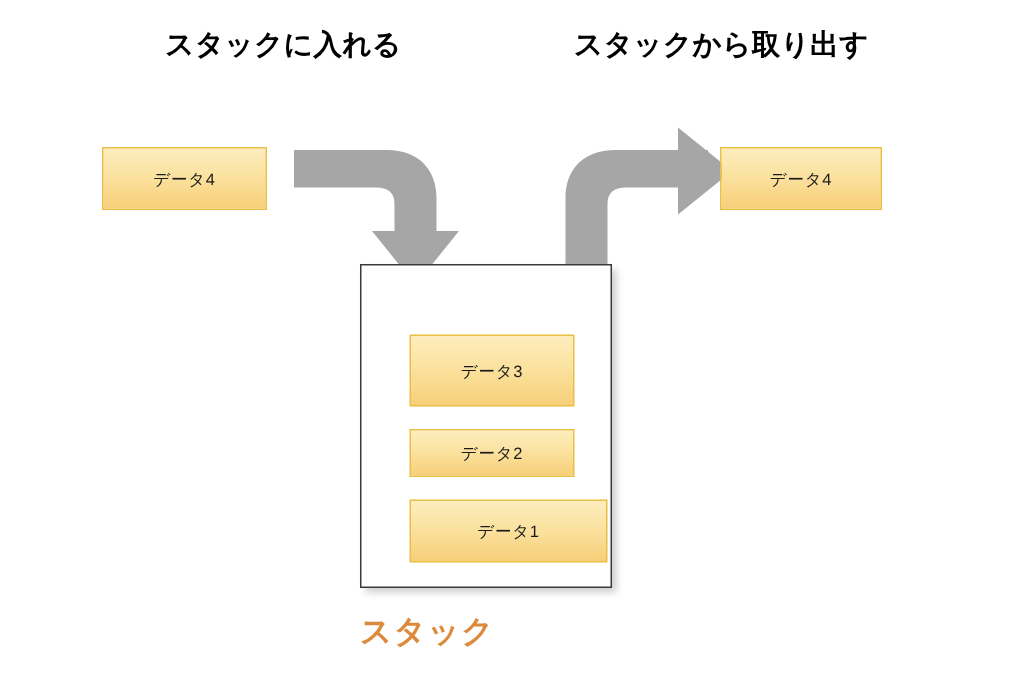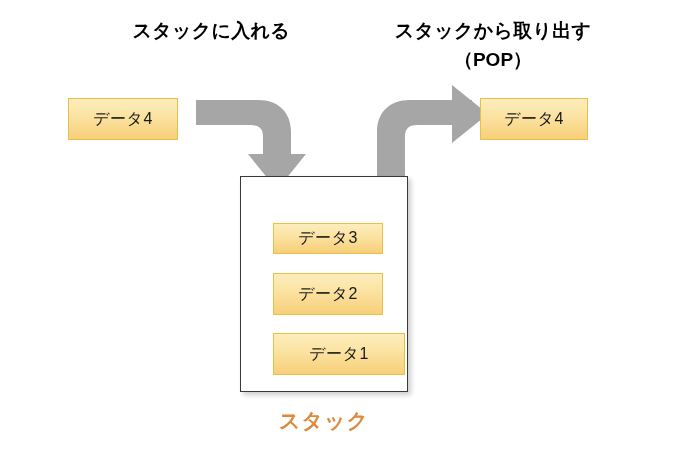--- a/index.html
+++ b/index.html
@@ -26,40 +26,40 @@
     font-weight: bold;
     font-size: 19px;
     line-height: 29px;
     letter-spacing: 0.3px;
     white-space: nowrap;
   }
   .heading .l2 {
     display: block;
     letter-spacing: 0px;
   }
-  #push-heading { left: 40px;  top: 16px; width: 250px; text-align: right; }
-  #pop-heading  { left: 368px; top: 16px; width: 250px; }
+  #push-heading { left: 64px;  top: 16px; width: 250px; }
+  #pop-heading  { left: 356px; top: 16px; width: 250px; }
 
   
   .data-box {
     position: absolute;
     box-sizing: border-box;
     border: 1px solid #E9BF45;
     background: linear-gradient(to bottom, #FDEDBE 0%, #FBE2A0 45%, #F7CF79 100%);
     color: #1a1a1a;
-    font-size: 16px;
+    font-size: 11px;
     display: flex;
     align-items: center;
     justify-content: center;
     letter-spacing: 0.5px;
   }
   #data4-left  { left: 68px;  top: 98px;  width: 110px; height: 42px; }
   #data4-right { left: 480px; top: 98px;  width: 108px; height: 42px; }
-  #data3 { left: 273px; top: 223px; width: 110px; height: 31px; }
-  #data2 { left: 273px; top: 273px; width: 110px; height: 42px; }
+  #data3 { left: 273px; top: 223px; width: 110px; height: 48px; }
+  #data2 { left: 273px; top: 286px; width: 110px; height: 32px; }
   #data1 { left: 273px; top: 333px; width: 132px; height: 42px; }
 
   
   #stack-container {
     position: absolute;
     left: 240px;
     top: 176px;
     width: 168px;
     height: 216px;
     box-sizing: border-box;
@@ -75,40 +75,39 @@
   }
   #push-arrow { left: 196px; top: 96px; }
   #pop-arrow  { left: 362px; top: 96px; }
 
   
   #stack-label {
     position: absolute;
     left: 240px;
     top: 407px;
     width: 168px;
-    text-align: center;
+    text-align: left;
     color: #DD8A3D;
     font-weight: bold;
     font-size: 21px;
     letter-spacing: 1px;
     white-space: nowrap;
   }
 </style>
 </head>
 <body>
 
 <div id="canvas">
 
   <div class="heading" id="push-heading">
     <span>スタックに入れる</span>
   </div>
 
   <div class="heading" id="pop-heading">
     <span>スタックから取り出す</span>
-    <span class="l2">（POP）</span>
   </div>
 
   <div class="data-box" id="data4-left">データ4</div>
 
   <svg class="arrow-svg" id="push-arrow" width="110" height="96" viewBox="0 0 110 96">
     <path d="M 0,4
              L 62,4
              C 83,4 95,17 95,36
              L 95,58
              L 110,58

